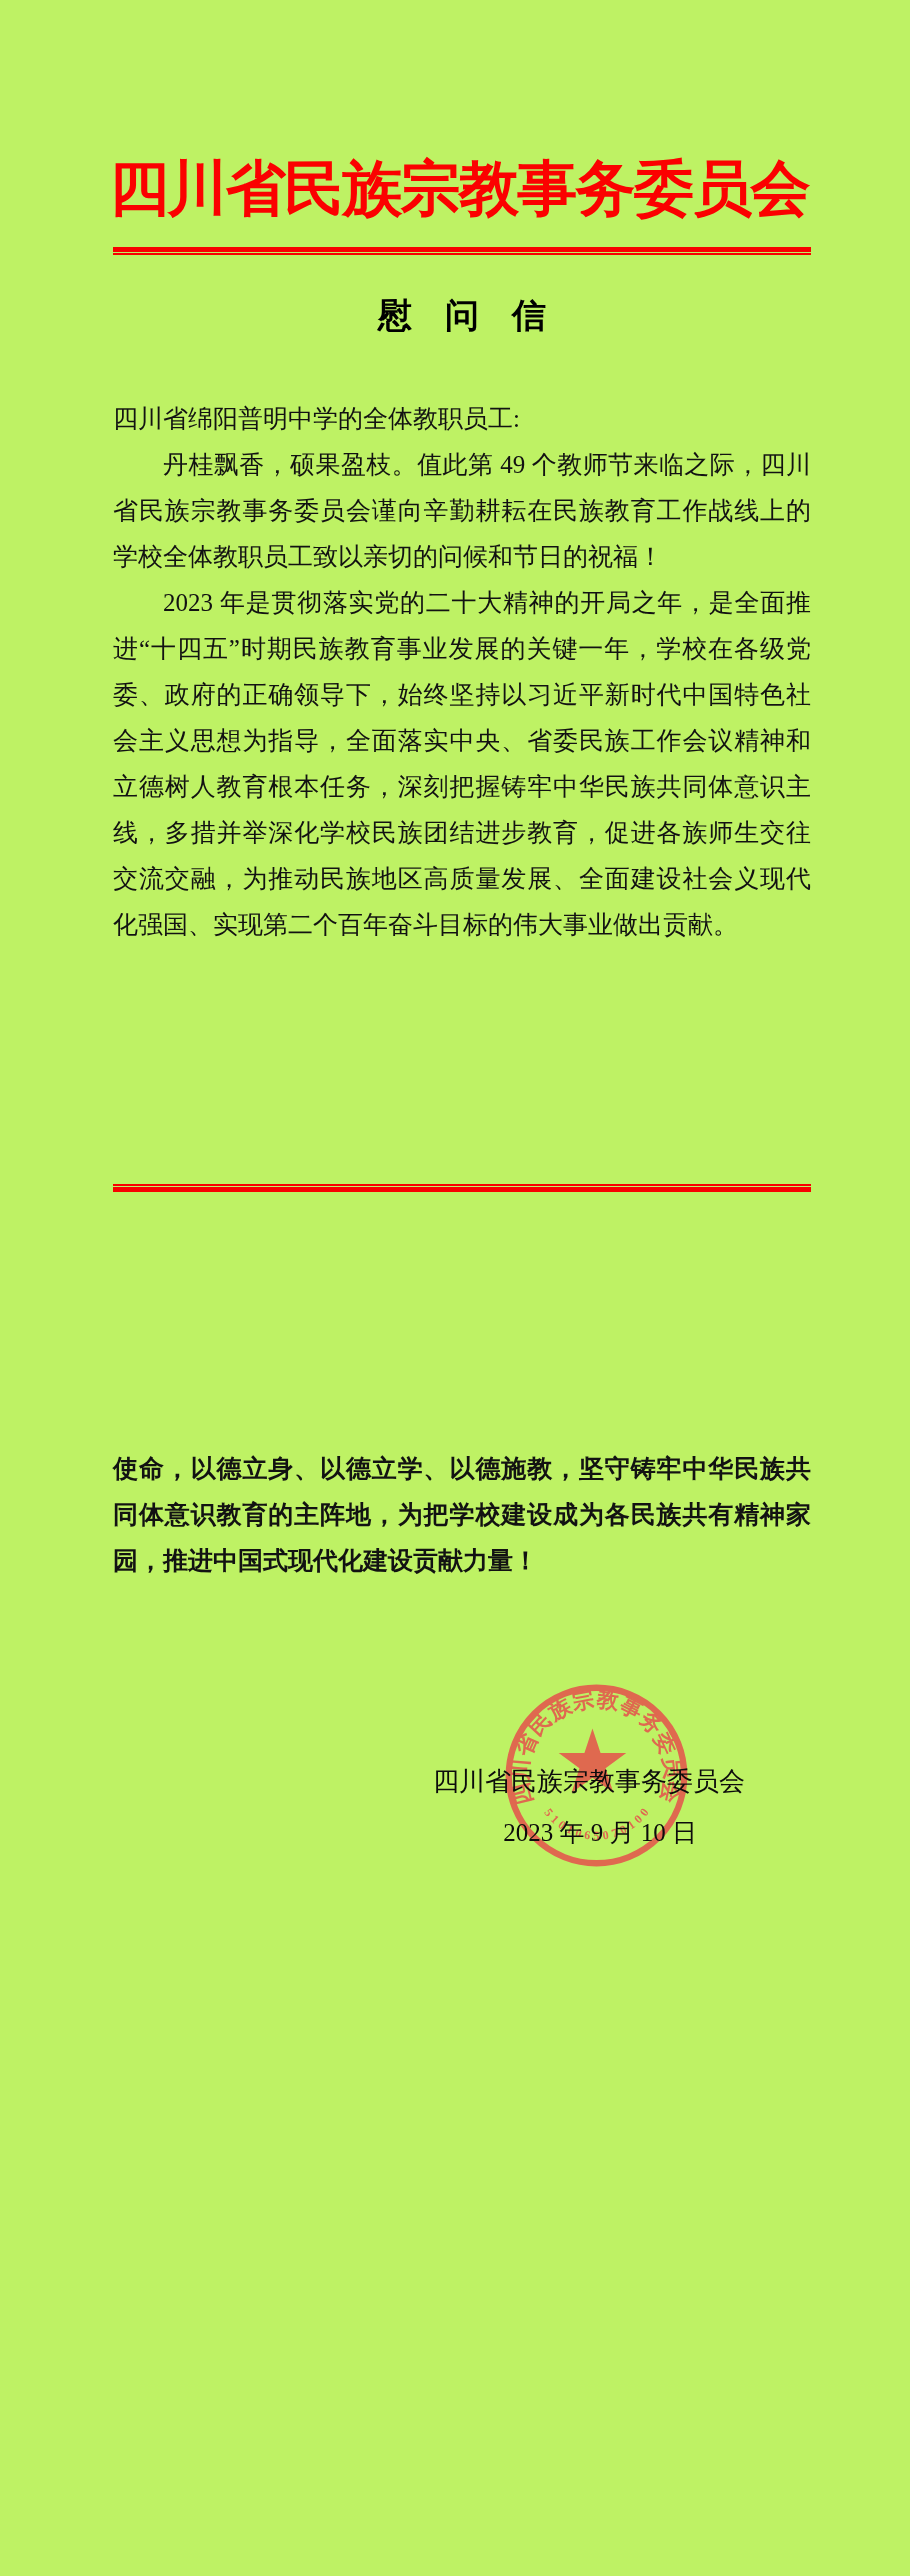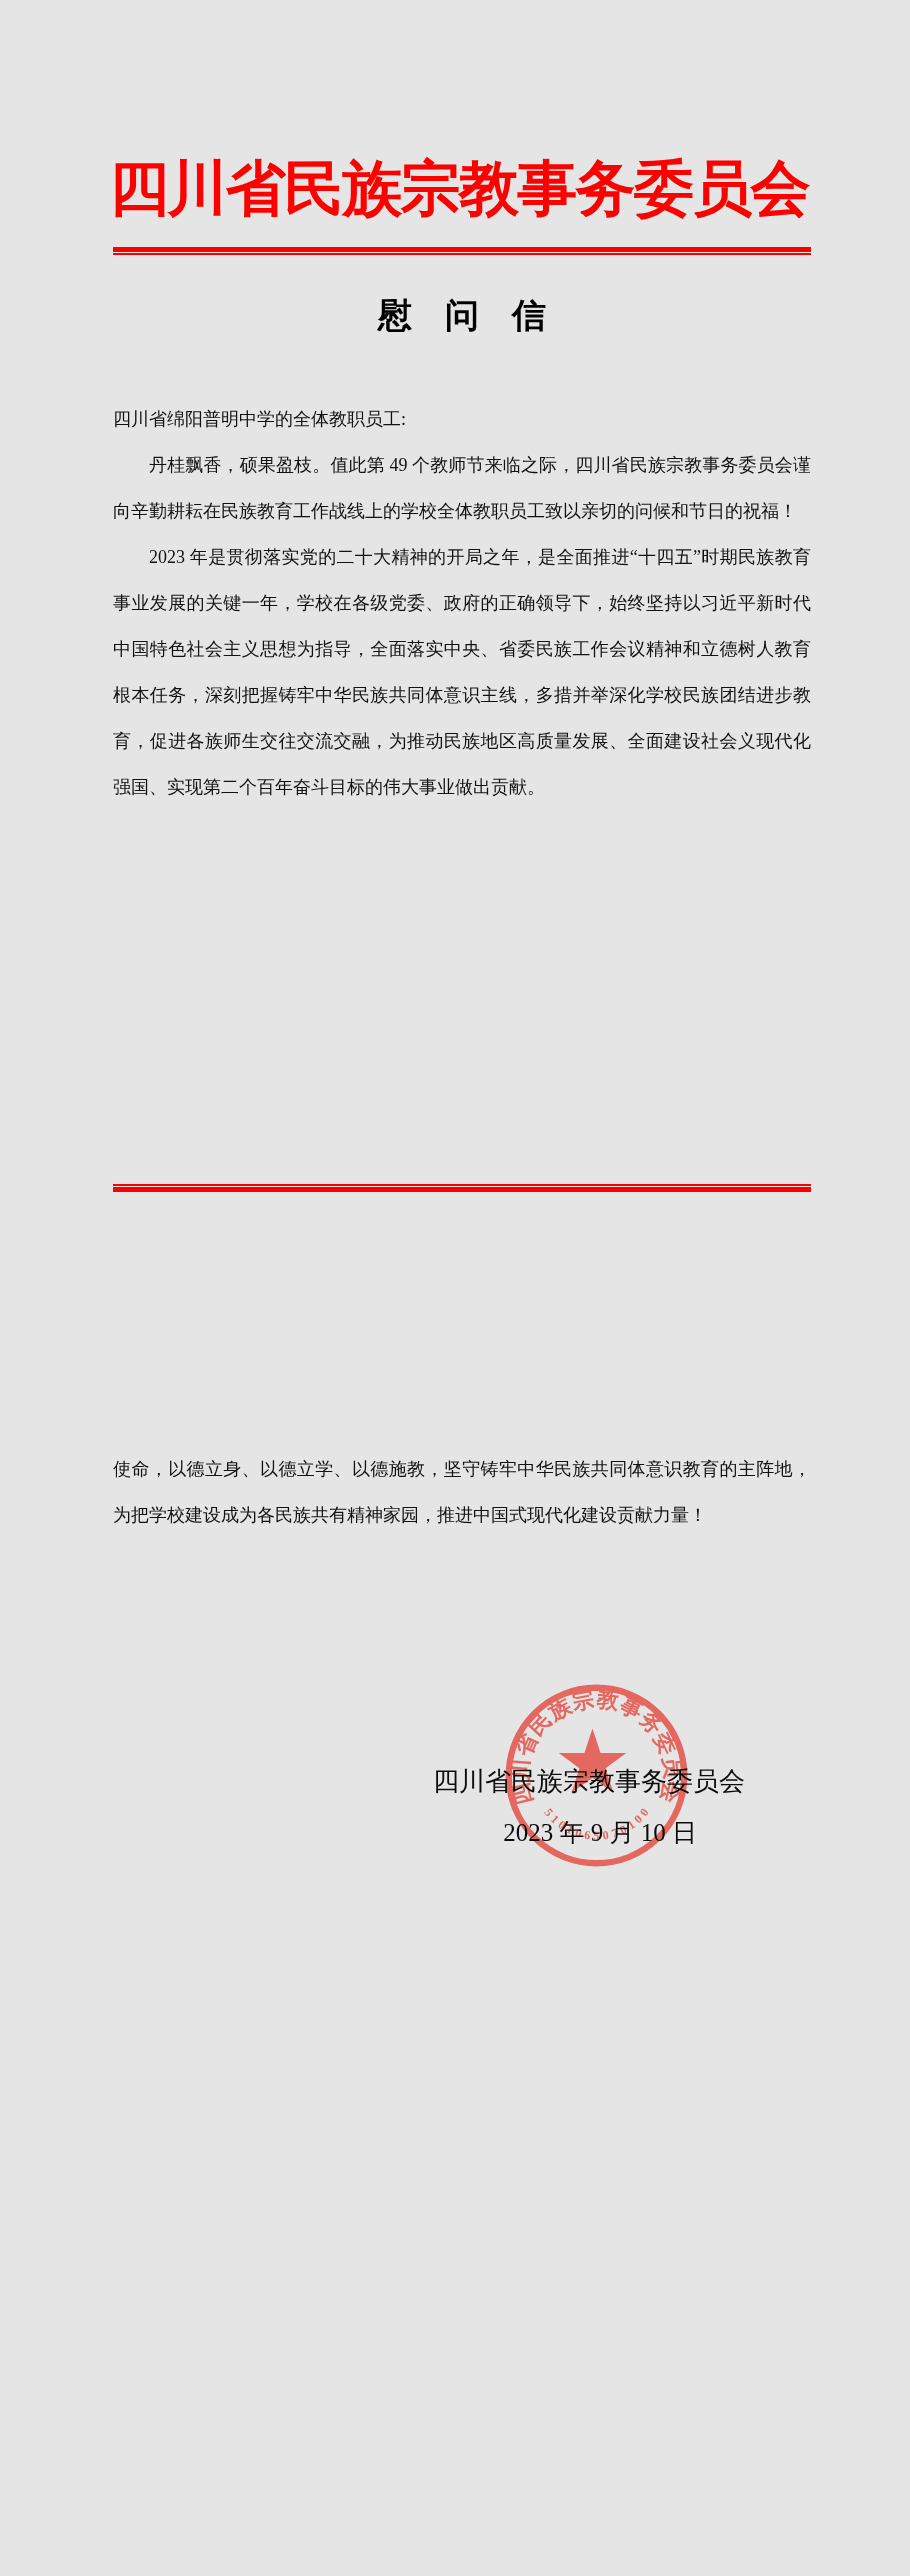--- a/index.html
+++ b/index.html
@@ -4,21 +4,21 @@
 <style>
   html, body { margin: 0; padding: 0; }
   body {
     font-family: "Liberation Serif", "DejaVu Serif", serif;
     background: #ffffff;
   }
   .page {
     position: relative;
     width: 910px;
     height: 2576px;
-    background: #e5e5e5;
+    background: #bef264;
     overflow: hidden;
   }
   
   .org-title {
     position: absolute;
     top: 154px; left: 109px; width: 700px;
     text-align: center;
     font-size: 60px;
     line-height: 70px;
     font-weight: bold;
@@ -43,30 +43,30 @@
     color: #000000;
     letter-spacing: 33px;
     text-indent: 33px;
     white-space: nowrap;
     font-family: Liberation Mono, monospace;
   }
   
   .body-block {
     position: absolute;
     left: 113px; width: 698px;
-    font-size: 18px;
+    font-size: 25px;
     line-height: 46px;
     color: #121212;
     text-align: justify;
     text-align-last: left;
   }
   .body-block p { margin: 0; }
   .body-block p.indent { text-indent: 2em; }
   .page1-body { top: 396px; }
-  .page2-body { top: 1446px; }
+  .page2-body { top: 1446px; font-weight: bold; }
   
   .sign-line {
     position: absolute;
     left: 113px; width: 696px;
     text-align: right;
     color: #0c0c0c;
     white-space: nowrap;
     z-index: 5;
   }
   .signature-org { top: 1765px; font-size: 26px; line-height: 33px; padding-right: 64px; box-sizing: border-box; }

